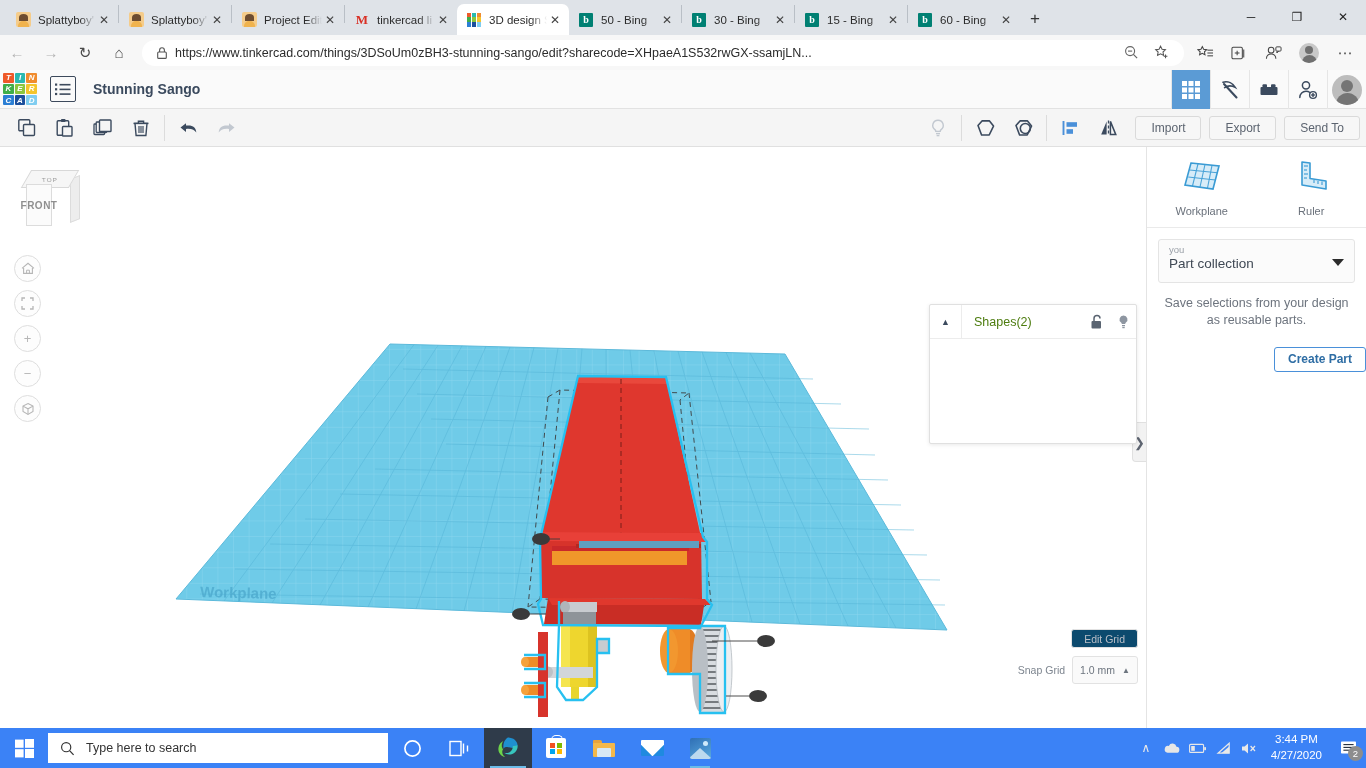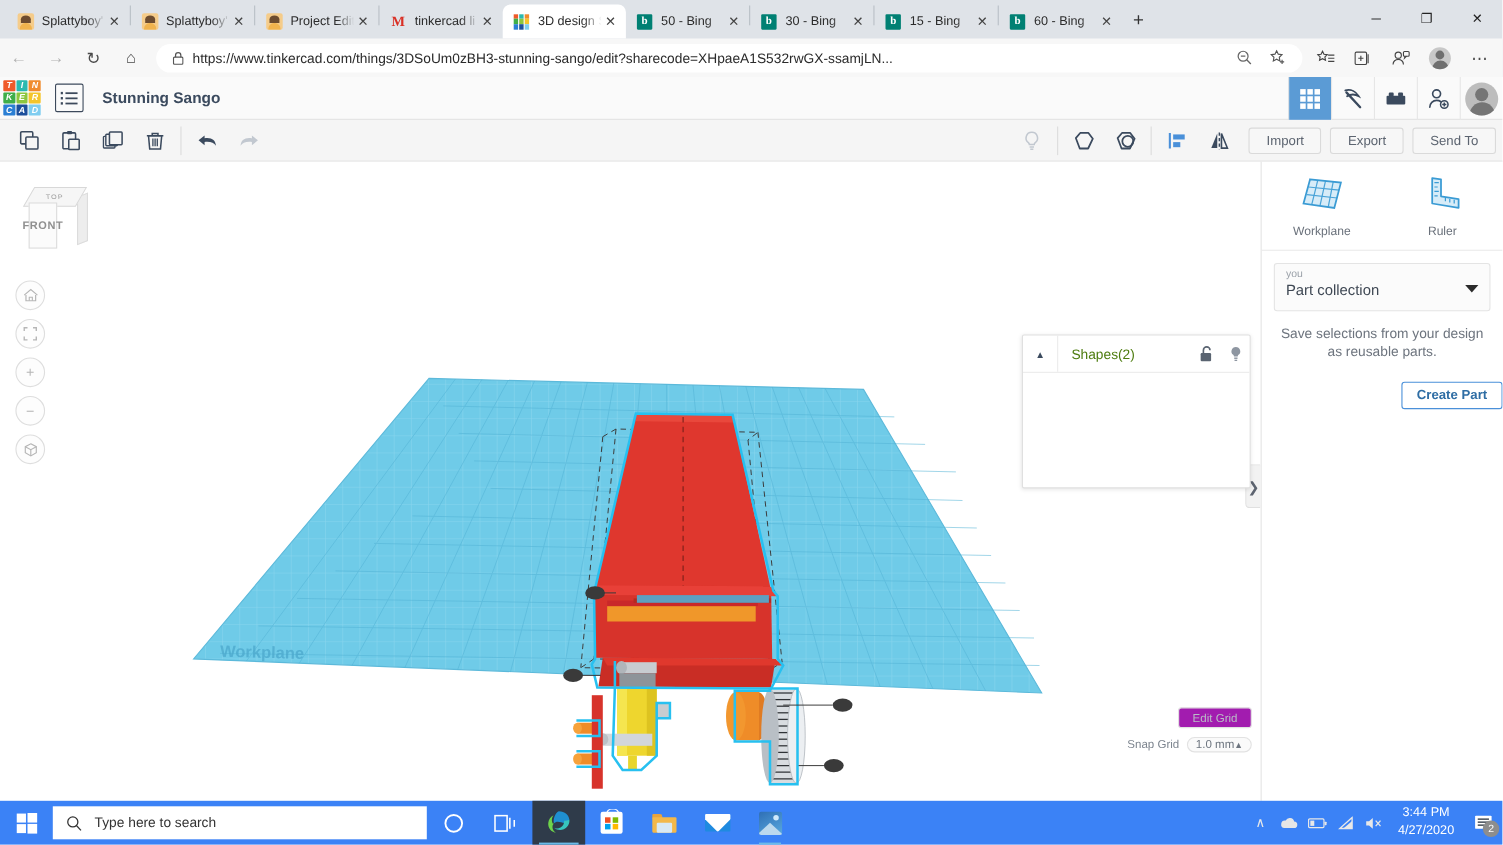--- a/index.html
+++ b/index.html
@@ -86,23 +86,23 @@
             transform: skewX(-30deg) scaleY(0.9); display:flex; align-items:center; justify-content:center; }
   .vc-top span { font-size:6.5px; color:#9a9a9a; letter-spacing:1px; transform:skewX(30deg); }
   .vc-front { position:absolute; left:6px; top:15px; width:26px; height:42px; background:#fbfbfb; border:1px solid #dcdcdc;
               display:flex; align-items:center; justify-content:center; }
   .vc-front span { font-size:10px; color:#8f8f8f; font-weight:bold; letter-spacing:0.5px; }
   .vc-side { position:absolute; left:50px; top:8px; width:10px; height:44px; background:#ededed; border:1px solid #dcdcdc; transform:skewY(-22deg); }
   .navcircles { position:absolute; left:14px; top:108px; display:flex; flex-direction:column; gap:8px; }
   .ncircle { width:27px; height:27px; border-radius:50%; border:1px solid #dedede; background:#fdfdfd; display:flex; align-items:center; justify-content:center; color:#b6b6b6; font-size:13px; }
   .panel-handle { position:absolute; right:0; top:275px; width:14px; height:40px; background:#f2f2f2; border:1px solid #e0e0e0; border-right:none; border-radius:4px 0 0 4px; display:flex; align-items:center; justify-content:center; color:#5d6470; font-size:13px; }
   .vp-bottom { position:absolute; right:8px; bottom:44px; display:flex; flex-direction:column; align-items:flex-end; gap:8px; }
-  .editgrid { height:19px; padding:0 12px; border:1px solid #e2e2e2; border-radius:3px; background:#a21caf; color:#b9bec6; font-size:10.5px; display:flex; align-items:center; }
+  .editgrid { height:19px; padding:0 12px; border:1px solid #e2e2e2; border-radius:3px; background:#0c4a6e; color:#b9bec6; font-size:10.5px; display:flex; align-items:center; }
   .snaprow { display:flex; align-items:center; gap:7px; font-size:10.5px; color:#7d858f; }
-  .snapsel { height:14px; padding:0 7px; border:1px solid #e2e2e2; border-radius:8px; background:#fafafa; display:flex; align-items:center; gap:0; color:#6d757f; }
+  .snapsel { height:28px; padding:0 7px; border:1px solid #e2e2e2; border-radius:3px; background:#fafafa; display:flex; align-items:center; gap:7px; color:#6d757f; }
 
   
   .shapes-panel { position:absolute; left:929px; top:157px; width:208px; height:140px; background:#fff; border:1px solid #e0e0e0; border-radius:2px; box-shadow:0 1px 4px rgba(0,0,0,0.09); }
   .sp-head { height:34px; display:flex; align-items:center; border-bottom:1px solid #ececec; }
   .sp-collapse { width:32px; height:33px; display:flex; align-items:center; justify-content:center; border-right:1px solid #ececec; color:#3b4a5e; font-size:9px; }
   .sp-title { font-size:12.5px; color:#4d7c0f; margin-left:12px; flex:1 1 auto; }
   .sp-ico { width:26px; height:33px; display:flex; align-items:center; justify-content:center; color:#5a6471; }
   .sp-body { display:flex; padding-top:12px; }
   .sp-opt { width:50%; display:flex; flex-direction:column; align-items:center; gap:8px; }
   .swatch-solid { width:37px; height:37px; border-radius:50%; border:2.5px solid #4a90d9; overflow:hidden; display:flex; }

